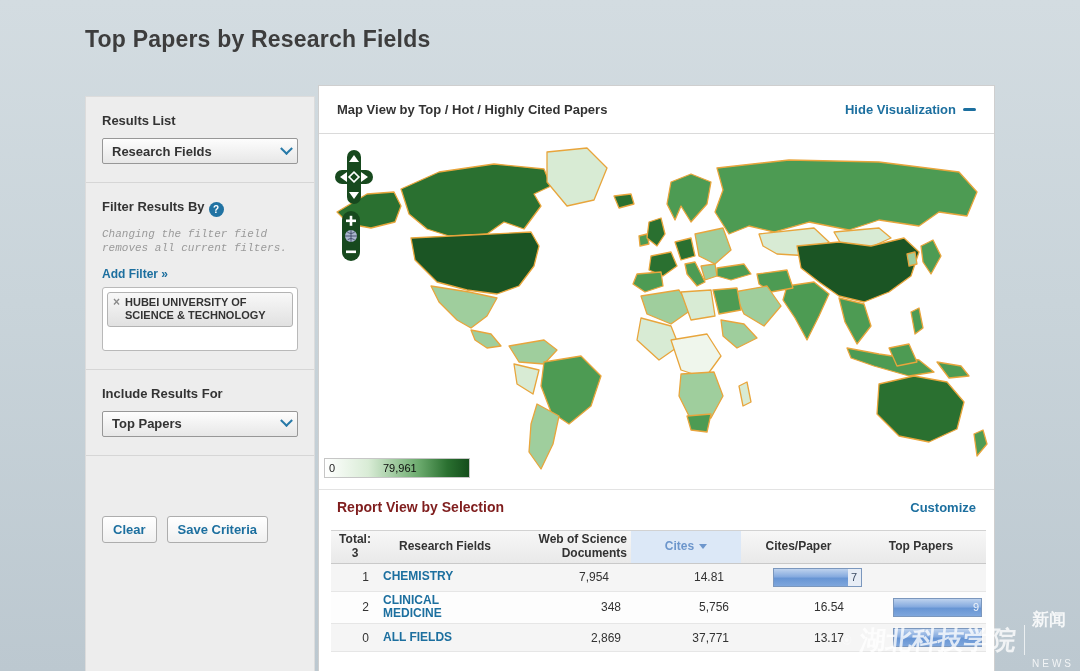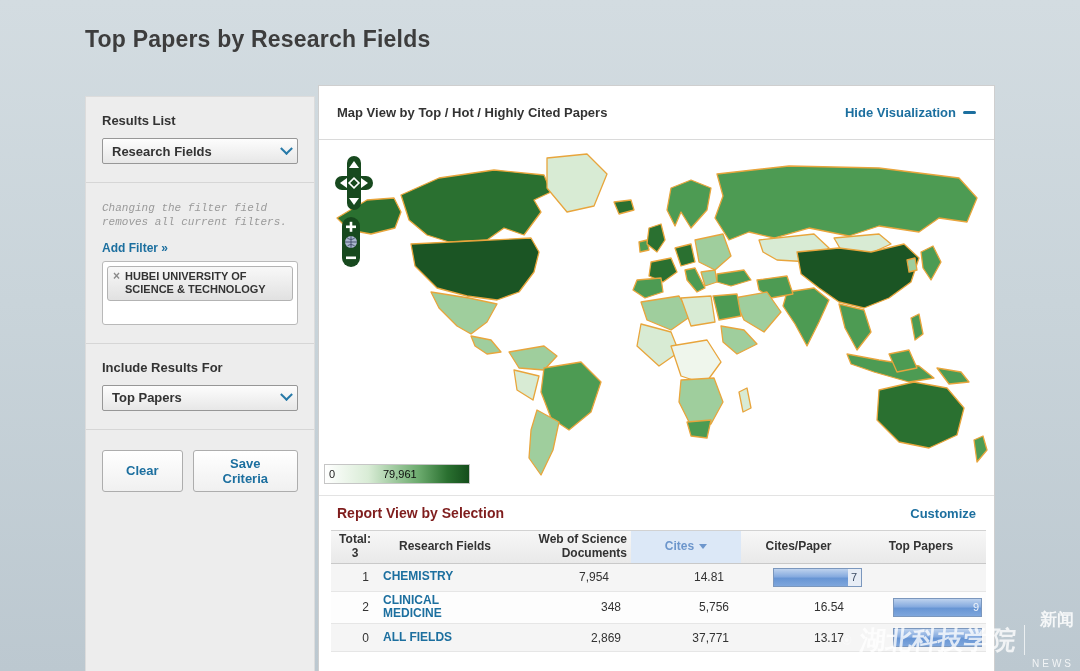--- a/index.html
+++ b/index.html
@@ -22,26 +22,26 @@
   .help-icon { display:inline-flex; align-items:center; justify-content:center; width:15px; height:15px; border-radius:50%;
                background:#2173a3; color:#fff; font-size:10px; font-weight:bold; vertical-align:-2px; margin-left:4px; }
   .filter-note { font-size:11px; font-style:italic; color:#9a9a9a; line-height:1.3; margin:2px 0 8px 0;font-family:Liberation Mono, monospace; }
   .add-filter { font-size:12px; font-weight:bold; color:#1c6f9f; text-decoration:none; display:inline-block; margin-bottom:6px; }
   .filter-box { background:#fff; border:1px solid #b9b9b9; border-radius:3px; min-height:64px; padding:4px; }
   .filter-tag { display:flex; gap:5px; align-items:flex-start; background:linear-gradient(180deg,#f8f8f8,#e1e1e1);
                 border:1px solid #b3b3b3; border-radius:3px; padding:3px 6px 4px 5px; }
   .tag-x { color:#8a8a8a; font-weight:bold; font-size:12px; line-height:13px; cursor:pointer; }
   .tag-label { font-size:11px; font-weight:bold; color:#333; line-height:1.2; }
   .btn-row { display:flex; gap:10px; padding-top:4px; }
-  .btn { padding:5px 23px; font-size:13px; font-weight:bold; color:#1c6f9f;
-         background:linear-gradient(180deg,#ffffff,#f0f0f0); border:1px solid #adadad; border-radius:3px; cursor:pointer; }
+  .btn { padding:5px 10px; font-size:13px; font-weight:bold; color:#1c6f9f;
+         background:linear-gradient(180deg,#ffffff,#f0f0f0); border:1px solid #adadad; border-radius:3px; cursor:pointer;margin-top:40px; }
 
   
   .panel { position:absolute; left:318px; top:85px; width:677px; bottom:0; background:#fff; border:1px solid #cfcfcf; border-bottom:none; }
-  .viz-header { height:54px; display:flex; align-items:center; justify-content:space-between; padding:0 18px; border-bottom:1px solid #dadada; }
+  .viz-header { height:48px; display:flex; align-items:center; justify-content:space-between; padding:0 18px; border-bottom:1px solid #dadada; }
   .viz-title { font-size:13px; font-weight:bold; color:#333; }
   .link-blue { font-size:13px; font-weight:bold; color:#1c6f9f; text-decoration:none; display:inline-flex; align-items:center; cursor:pointer; }
   .minus-glyph { display:inline-block; width:13px; height:3px; background:#1c6f9f; border-radius:2px; margin-left:7px; }
 
   .map-area { position:relative; height:356px; border-bottom:1px solid #e3e3e3; overflow:hidden; }
   .map-area svg.world { position:absolute; left:0; top:0; }
   .pan-ctl { position:absolute; left:14px; top:14px; }
   .zoom-ctl { position:absolute; left:22px; top:76px; }
   .legend { position:absolute; left:5px; bottom:11px; width:146px; height:20px; border:1px solid #c6c6c6;
             background:linear-gradient(90deg,#ffffff 0%,#d9ecd6 30%,#6cab6e 65%,#2a7030 85%,#144d1b 100%); }
@@ -75,41 +75,44 @@
   .bar-wrap { position:relative; width:97px; height:19px; border:1px solid #7b97bd; background:#e7edf6; margin-left:33px; overflow:hidden; }
   .bar-fill { position:absolute; left:0; top:0; bottom:0; background:linear-gradient(180deg,#bdd2ee 0%,#86abdf 45%,#6795d4 55%,#7ea6dc 100%); }
   .bar-val { position:absolute; top:2px; font-size:11px; }
   .bar-val.dark { right:4px; color:#3a4a63; }
   .bar-val.light { right:2px; color:#eef3fa; }
 
   
   .watermark { position:absolute; left:842px; top:614px; width:232px; height:52px; display:flex; align-items:center; gap:8px; z-index:9; pointer-events:none; }
   .wm-cn { font-size:26px; font-weight:bold; color:rgba(255,255,255,.78); white-space:nowrap; transform:skewX(-6deg); }
   .wm-div { width:1px; height:30px; background:rgba(255,255,255,.7); }
-  .wm-news { display:flex; flex-direction:column; align-items:flex-end; line-height:1.1; }
+  .wm-news { display:flex; flex-direction:column; align-items:flex-start; line-height:1.1; }
   .wm-news-cn { font-size:17px; font-weight:bold; color:rgba(255,255,255,.85); }
   .wm-news-en { font-size:10px; letter-spacing:3px; color:rgba(255,255,255,.8);margin-top:28px; }
 </style>
 </head>
 <body>
 
 <div class="screen">
 
   <div class="page-title">Top Papers by Research Fields</div>
 
   <aside class="sidebar">
     <div class="side-sec">
       <div class="side-label">Results List</div>
       <div class="dropdown">
         <span class="dd-text">Research Fields</span>
         <span class="dd-arrow"></span>
       </div>
     </div>
 
     <div class="side-sec">
+      <div class="side-label">
+        <span>Filter Results By</span><span class="help-icon">?</span>
+      </div>
       <div class="filter-note">Changing the filter field removes all current filters.</div>
       <a class="add-filter">Add Filter »</a>
       <div class="filter-box">
         <div class="filter-tag">
           <span class="tag-x">×</span>
           <span class="tag-label">HUBEI UNIVERSITY OF SCIENCE &amp; TECHNOLOGY</span>
         </div>
       </div>
     </div>
 

